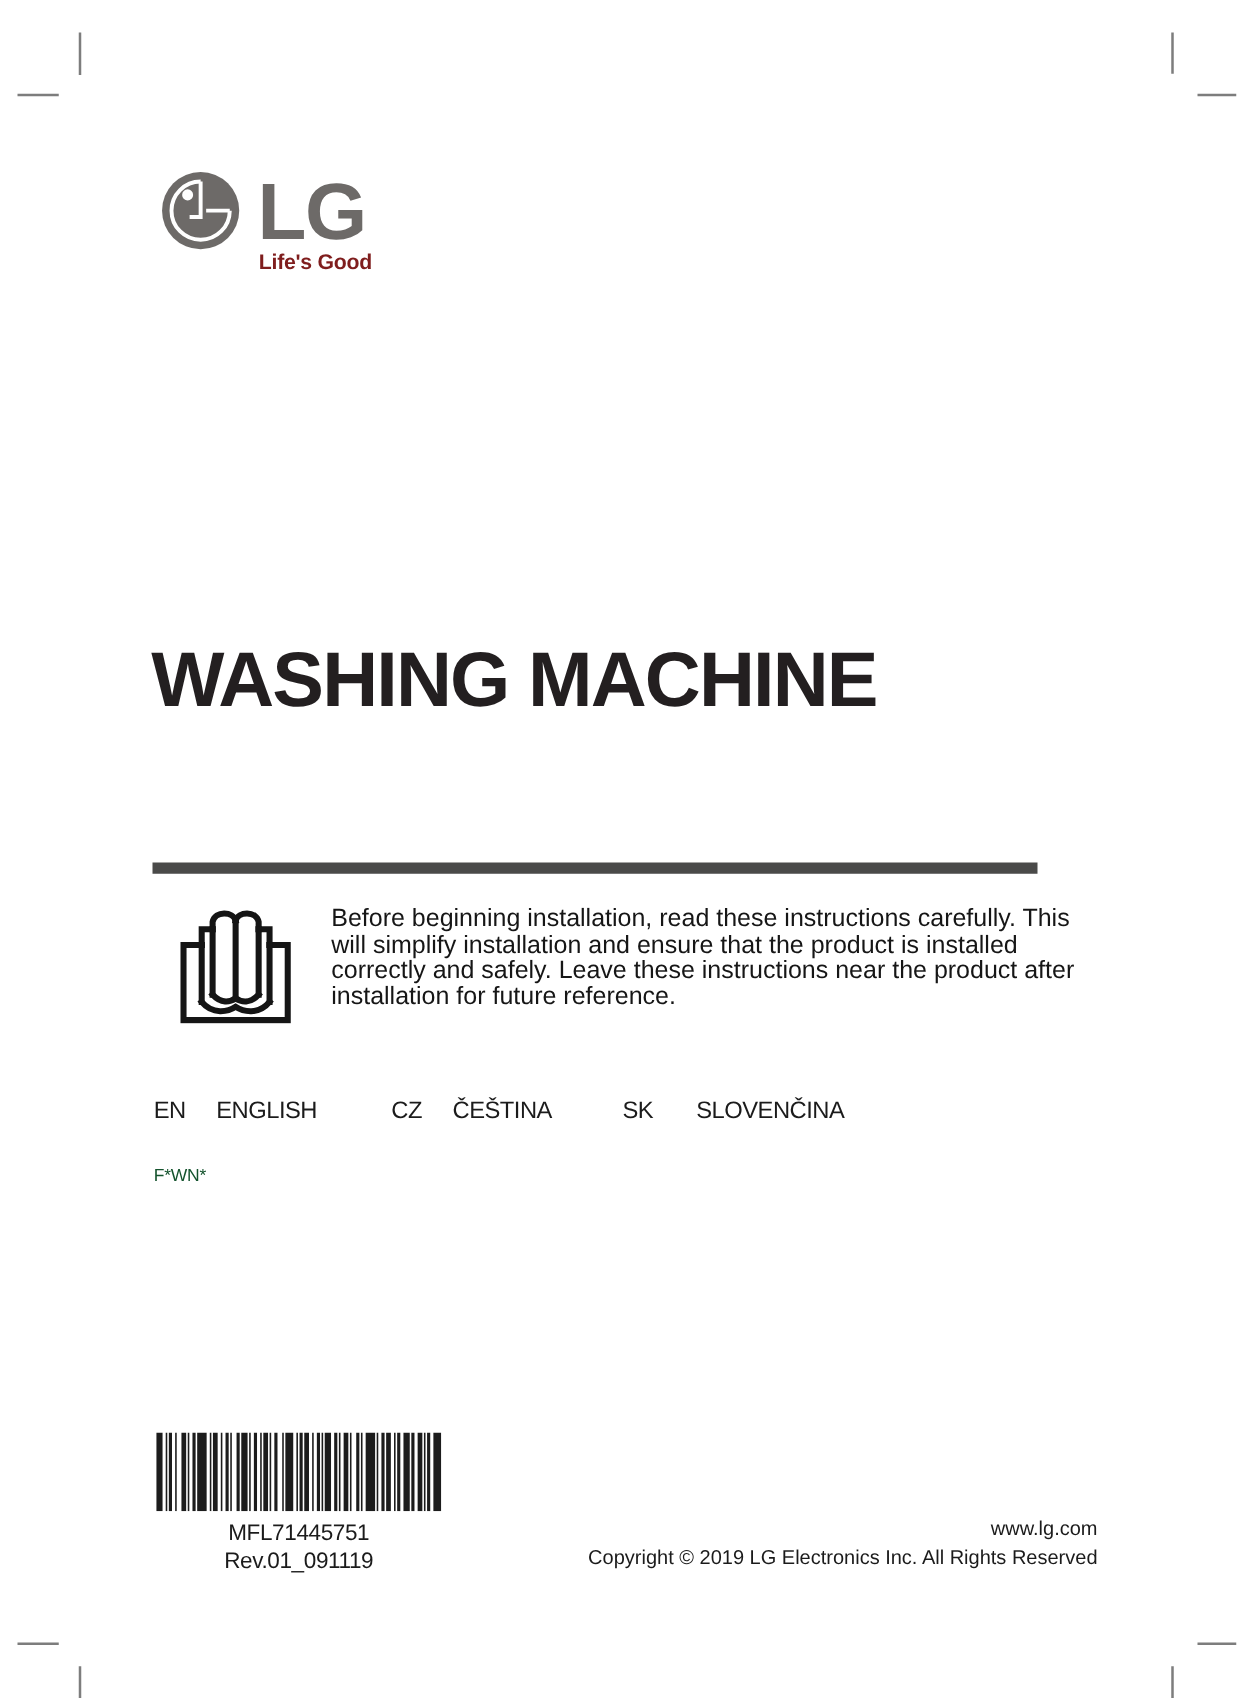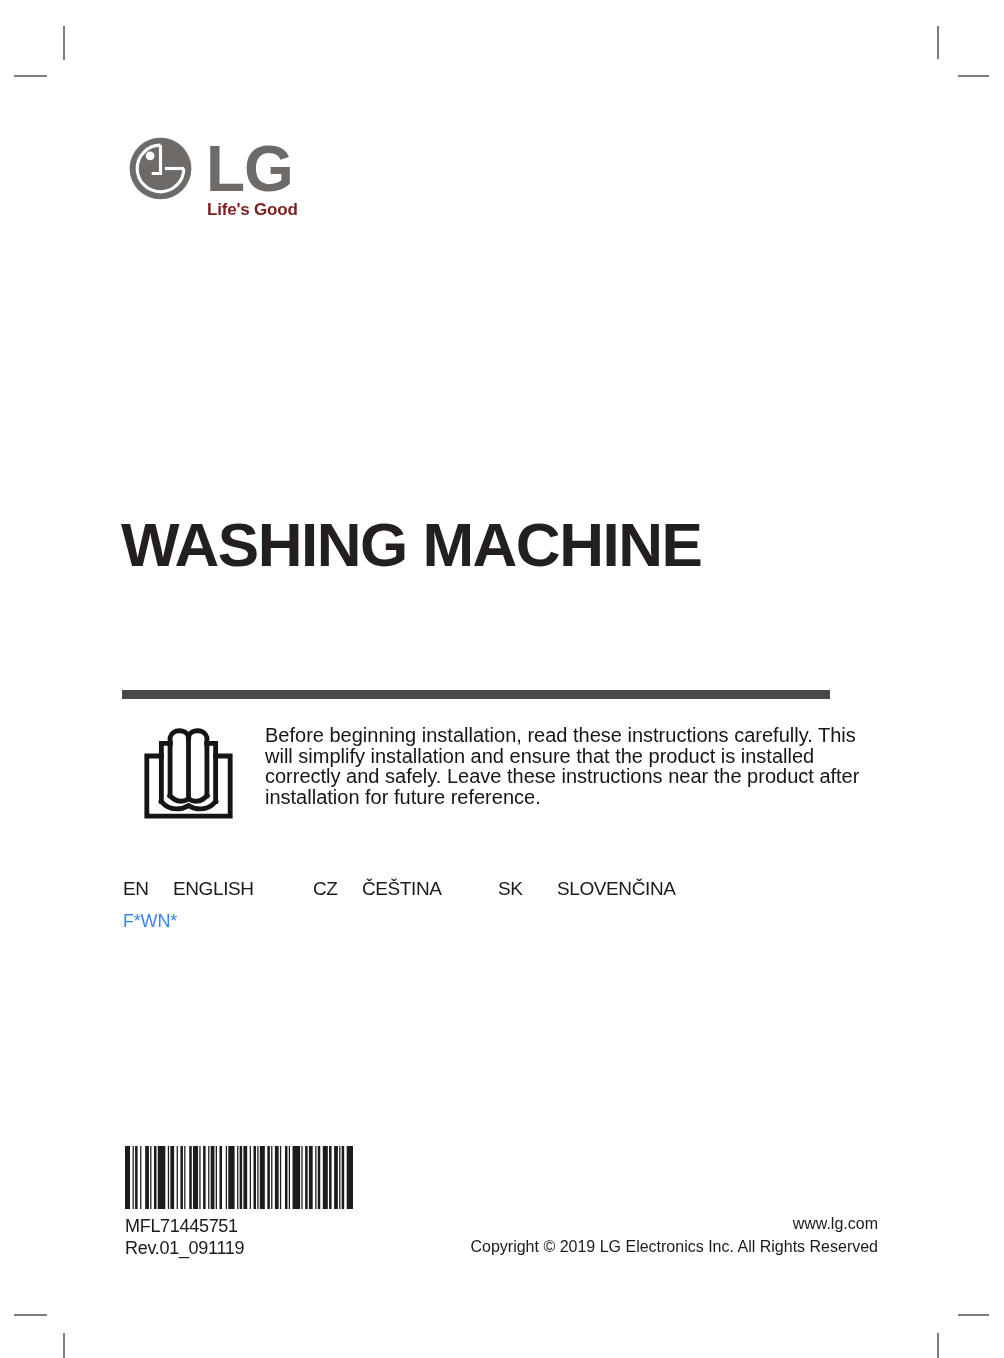--- a/index.html
+++ b/index.html
@@ -59,26 +59,26 @@
   }
 
   
   .langs{position:absolute;left:0;top:860px;width:1004px;height:24px;font-size:19px;letter-spacing:-0.4px;color:#1b1b1b;}
   .langs span{position:absolute;top:0;white-space:nowrap;}
   .c1{left:123px;} .n1{left:173px;}
   .c2{left:313px;} .n2{left:362px;}
   .c3{left:498px;text-align:right;} .n3{left:557px;}
 
   .model{
-    position:absolute;left:123px;top:893px;
-    font-size:18px;letter-spacing:-0.2px;color:#3b82f6;
-  }
-
-  
-  .barcode-wrap{position:absolute;left:125px;top:1128px;width:228px;text-align:left;}
+    position:absolute;left:123px;top:914px;
+    font-size:14px;letter-spacing:-0.2px;color:#14532d;
+  }
+
+  
+  .barcode-wrap{position:absolute;left:125px;top:1128px;width:228px;text-align:center;}
   .barcode-wrap svg{display:block;width:228px;height:63px;}
   .bc-line{font-size:18px;letter-spacing:-0.3px;color:#1b1b1b;line-height:22px;}
   .bc-line1{margin-top:6px;}
 
   
   .site{
     position:absolute;right:126px;top:1197px;
     font-size:16px;color:#1b1b1b;text-align:right;
   }
   .copyright{

